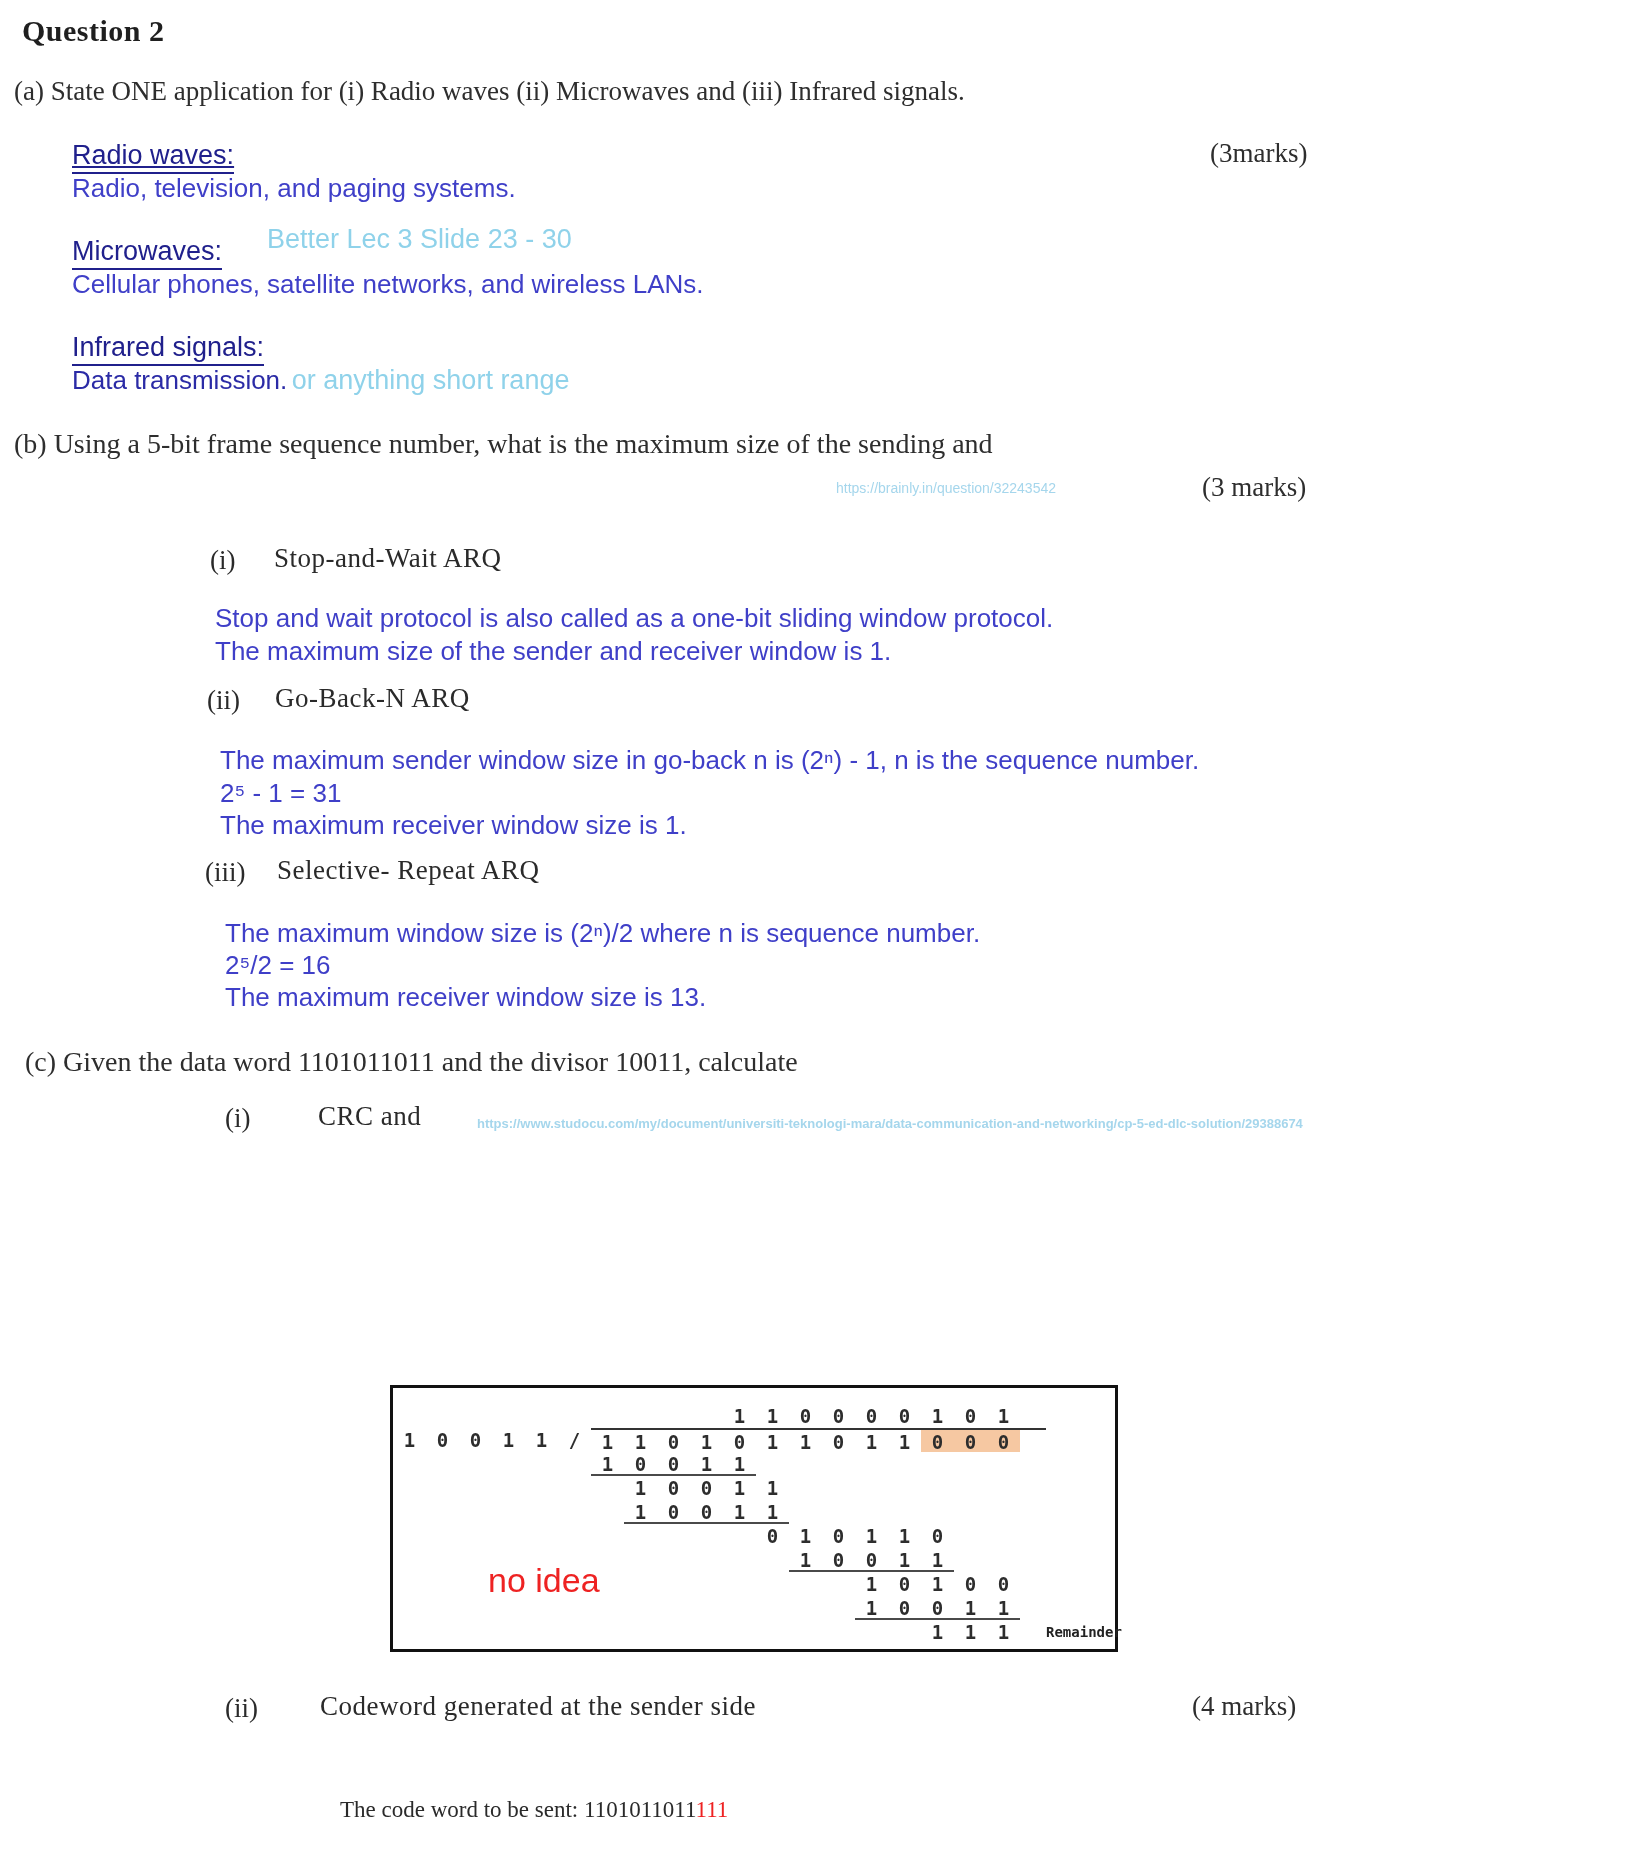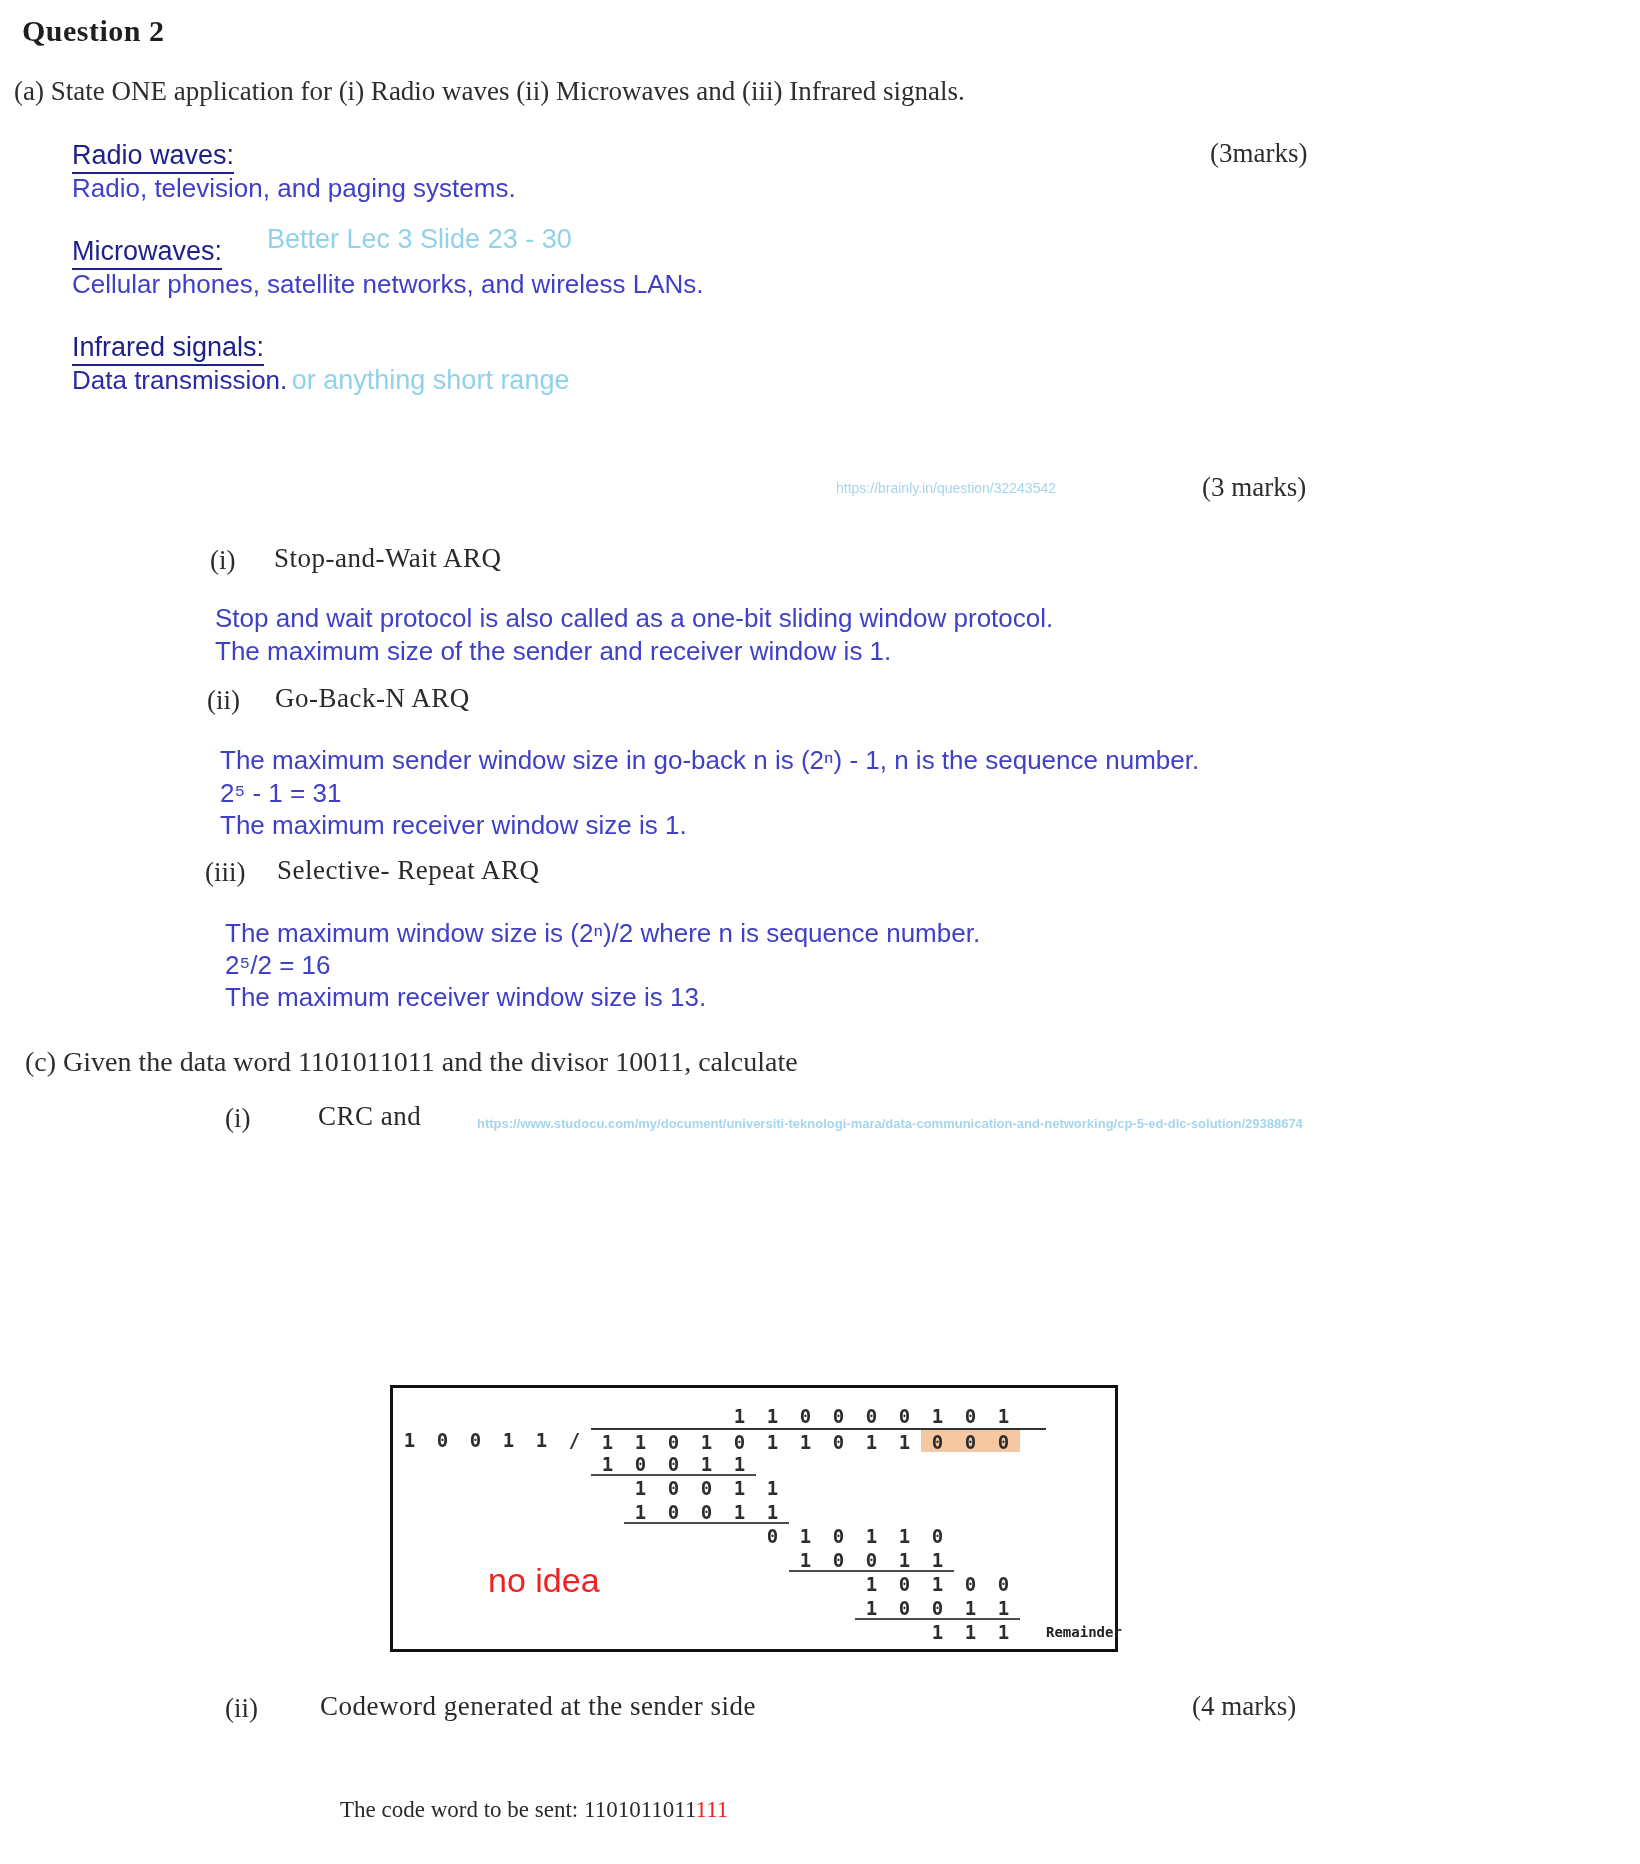--- a/index.html
+++ b/index.html
@@ -39,33 +39,34 @@
 </head>
 <body>
 
 <div id="page">
 
   <div class="abs q-title" style="left:22px;top:14px;">Question 2</div>
 
   <div class="abs q-text" style="left:14px;top:76px;">(a) State ONE application for (i) Radio waves (ii) Microwaves and (iii) Infrared signals.</div>
   <div class="abs marks" style="left:1210px;top:138px;">(3marks)</div>
 
-  <div class="abs sans label-navy" style="left:72px;top:140px;">Radio waves:</div>
+  <div class="abs sans label-navy" style="left:72px;top:140px;text-decoration:underline;">Radio waves:</div>
   <div class="abs sans ans-blue" style="left:72px;top:173px;">Radio, television, and paging systems.</div>
 
   <div class="abs sans note-lblue" style="left:267px;top:224px;">Better Lec 3 Slide 23 - 30</div>
   <div class="abs sans label-navy" style="left:72px;top:236px;">Microwaves:</div>
   <div class="abs sans ans-blue" style="left:72px;top:269px;">Cellular phones, satellite networks, and wireless LANs.</div>
 
   <div class="abs sans label-navy" style="left:72px;top:332px;">Infrared signals:</div>
   <div class="abs sans" style="left:72px;top:365px;">
     <span class="ans-dark">Data transmission.</span>
     <span class="note-lblue">or anything short range</span>
   </div>
 
+  <div class="abs q-text-b" style="left:14px;top:428px;">(b) Using a 5-bit frame sequence number, what is the maximum size of the sending and</div>
   <div class="abs sans url" style="left:836px;top:480px;">https://brainly.in/question/32243542</div>
   <div class="abs marks" style="left:1202px;top:472px;">(3 marks)</div>
 
   <div class="abs serif sub-num" style="left:210px;top:545px;">(i)</div>
   <div class="abs serif sub-title" style="left:274px;top:543px;">Stop-and-Wait ARQ</div>
   <div class="abs sans ans-blue" style="left:215px;top:603px;">Stop and wait protocol is also called as a one-bit sliding window protocol.</div>
   <div class="abs sans ans-blue" style="left:215px;top:636px;">The maximum size of the sender and receiver window is 1.</div>
 
   <div class="abs serif sub-num" style="left:207px;top:685px;">(ii)</div>
   <div class="abs serif sub-title" style="left:275px;top:683px;">Go-Back-N ARQ</div>

